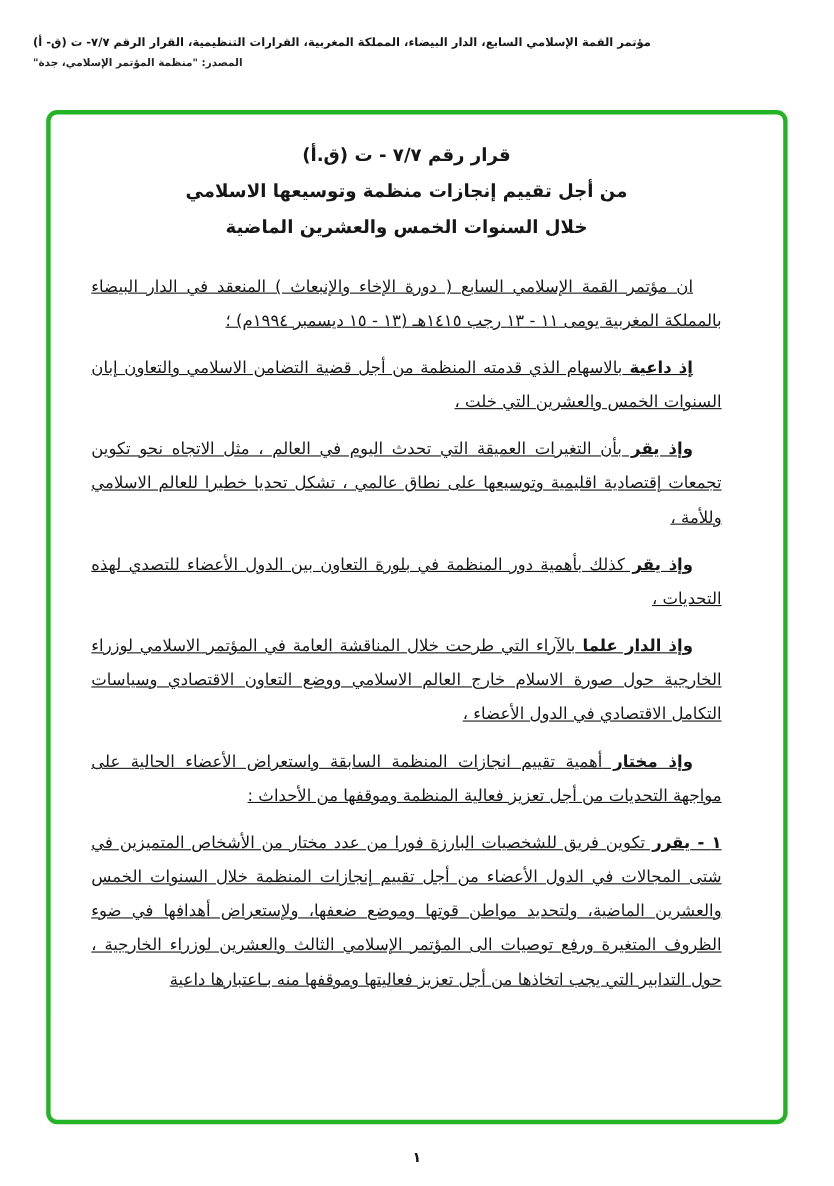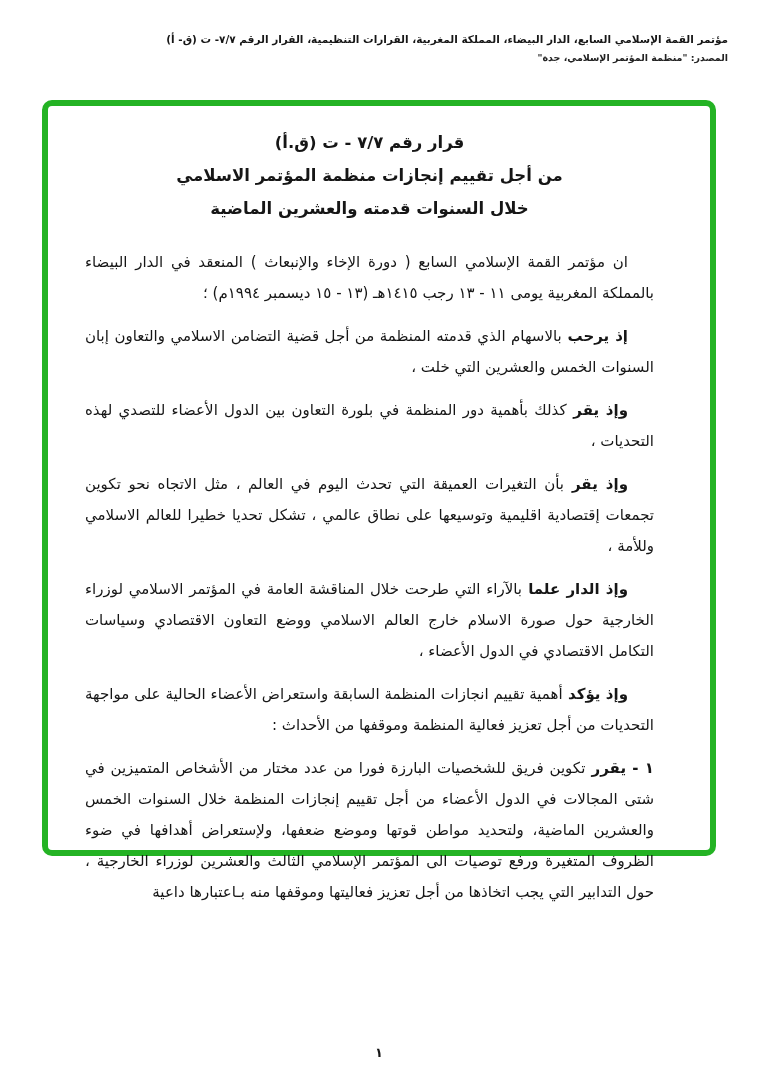--- a/index.html
+++ b/index.html
@@ -9,36 +9,36 @@
     font-family:"DejaVu Sans", sans-serif;
     color:#161616;
     direction:rtl;
     overflow:hidden;
   }
   .page { position:relative; width:758px; height:1078px; }
 
   
   .top-header {
     position:absolute; top:30px; right:30px; left:30px;
-    text-align:right;
+    text-align:left;
     line-height:1.85;
   }
   .top-header .citation {
     font-size:10.5px; font-weight:bold;
     letter-spacing:0;
   }
   .top-header .source {
     font-size:9.5px; font-weight:bold; color:#222;
   }
 
   
   .green-box {
     position:absolute; top:100px; left:42px;
-    width:674px; height:756px;
-    border:6px solid #000000;
+    width:674px; height:922px;
+    border:4px solid #000000;
     border-radius:10px;
     padding:16px 56px 0 37px;
   }
 
   
   .title-block {
     margin-top:4px;
     text-align:center;
     font-weight:bold;
     font-size:16.5px;
@@ -46,20 +46,21 @@
   }
   .title-line { white-space:nowrap; }
 
   
   .body-block {
     margin-top:22px;
     font-size:15px;
     line-height:31px;
     text-align:justify;
     text-justify:inter-word;
+    text-decoration:underline;
   }
   p.para {
     text-indent:26px;
     margin-top:12px;
   }
   p.para:first-child { margin-top:0; }
   p.para .lead { font-weight:bold; }
   p.para.numbered {
     text-indent:0;
   }
@@ -78,29 +79,29 @@
 <div class="page">
 
   <div class="top-header">
     <div class="citation">مؤتمر القمة الإسلامي السابع، الدار البيضاء، المملكة المغربية، القرارات التنظيمية، القرار الرقم ٧/٧- ت (ق- أ)</div>
     <div class="source">المصدر: "منظمة المؤتمر الإسلامي، جدة"</div>
   </div>
 
   <div class="green-box" style="border-color: rgb(36, 179, 36);">
     <div class="title-block" id="title-block">
         <div class="title-line">قرار رقم ٧/٧ - ت (ق.أ)</div>
-        <div class="title-line">من أجل تقييم إنجازات منظمة المؤتمر الاسلامي</div>
-        <div class="title-line">خلال السنوات قدمته والعشرين الماضية</div>
+        <div class="title-line">من أجل تقييم إنجازات منظمة وتوسيعها الاسلامي</div>
+        <div class="title-line">خلال السنوات الخمس والعشرين الماضية</div>
       </div>
     <div class="body-block" id="body-block">
         <p class="para"><span>ان مؤتمر القمة الإسلامي السابع ( دورة الإخاء والإنبعاث ) المنعقد في الدار البيضاء بالمملكة المغربية يومى ١١ - ١٣ رجب ١٤١٥هـ (١٣ - ١٥ ديسمبر ١٩٩٤م) ؛</span></p>
-        <p class="para"><span class="lead">إذ يرحب </span><span>بالاسهام الذي قدمته المنظمة من أجل قضية التضامن الاسلامي والتعاون إبان السنوات الخمس والعشرين التي خلت ،</span></p>
+        <p class="para"><span class="lead">إذ داعية </span><span>بالاسهام الذي قدمته المنظمة من أجل قضية التضامن الاسلامي والتعاون إبان السنوات الخمس والعشرين التي خلت ،</span></p>
+        <p class="para"><span class="lead">وإذ يقر </span><span>بأن التغيرات العميقة التي تحدث اليوم في العالم ، مثل الاتجاه نحو تكوين تجمعات إقتصادية اقليمية وتوسيعها على نطاق عالمي ، تشكل تحديا خطيرا للعالم الاسلامي وللأمة ،</span></p>
         <p class="para"><span class="lead">وإذ يقر </span><span>كذلك بأهمية دور المنظمة في بلورة التعاون بين الدول الأعضاء للتصدي لهذه التحديات ،</span></p>
-        <p class="para"><span class="lead">وإذ يقر </span><span>بأن التغيرات العميقة التي تحدث اليوم في العالم ، مثل الاتجاه نحو تكوين تجمعات إقتصادية اقليمية وتوسيعها على نطاق عالمي ، تشكل تحديا خطيرا للعالم الاسلامي وللأمة ،</span></p>
         <p class="para"><span class="lead">وإذ الدار علما </span><span>بالآراء التي طرحت خلال المناقشة العامة في المؤتمر الاسلامي لوزراء الخارجية حول صورة الاسلام خارج العالم الاسلامي ووضع التعاون الاقتصادي وسياسات التكامل الاقتصادي في الدول الأعضاء ،</span></p>
-        <p class="para"><span class="lead">وإذ يؤكد </span><span>أهمية تقييم انجازات المنظمة السابقة واستعراض الأعضاء الحالية على مواجهة التحديات من أجل تعزيز فعالية المنظمة وموقفها من الأحداث :</span></p>
+        <p class="para"><span class="lead">وإذ مختار </span><span>أهمية تقييم انجازات المنظمة السابقة واستعراض الأعضاء الحالية على مواجهة التحديات من أجل تعزيز فعالية المنظمة وموقفها من الأحداث :</span></p>
         <p class="para numbered"><span class="num">١ - </span><span class="lead">يقرر </span><span>تكوين فريق للشخصيات البارزة فورا من عدد مختار من الأشخاص المتميزين في شتى المجالات في الدول الأعضاء من أجل تقييم إنجازات المنظمة خلال السنوات الخمس والعشرين الماضية، ولتحديد مواطن قوتها وموضع ضعفها، ولإستعراض أهدافها في ضوء الظروف المتغيرة ورفع توصيات الى المؤتمر الإسلامي الثالث والعشرين لوزراء الخارجية ، حول التدابير التي يجب اتخاذها من أجل تعزيز فعاليتها وموقفها منه بـاعتبارها داعية</span></p>
       </div>
   </div>
 
   <div class="page-number">١</div>
 
 </div>
 
 </body></html>

